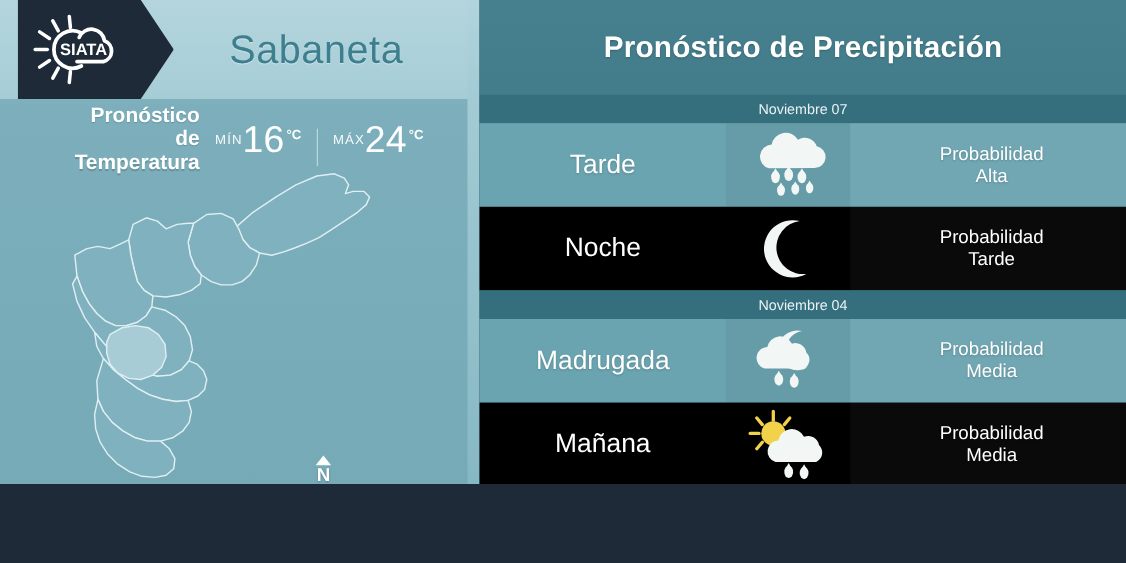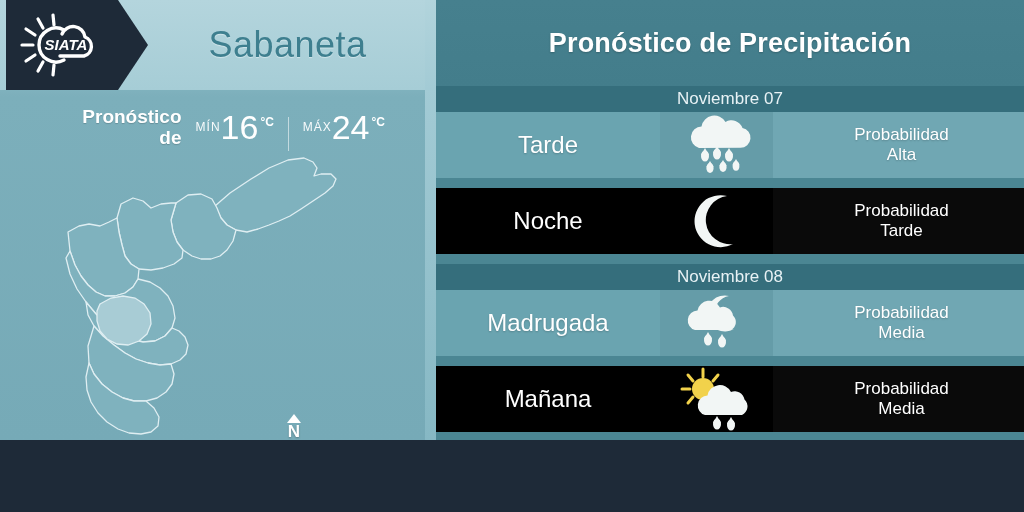--- a/index.html
+++ b/index.html
@@ -14,23 +14,23 @@
   #left-panel{position:absolute;left:0;top:0;width:435px;height:440px;
     background:linear-gradient(180deg,#a9cfd8 0%,#9ec8d2 6%,#7cafbb 22%,#76aab7 100%);}
   #left-title-band{position:absolute;left:0;top:0;width:435px;height:90px;
     background:linear-gradient(180deg,#b4d5dd 0%,#a6cdd6 100%);}
   #city-name{position:absolute;left:140px;top:0;width:295px;height:90px;
     display:flex;align-items:center;justify-content:center;
     color:#3e7f8f;font-size:36px;font-weight:normal;letter-spacing:.5px;
     text-shadow:0 1px 1px rgba(255,255,255,.45);}
 
   
-  #logo-block{position:absolute;left:6px;top:0;width:142px;height:116px;
+  #logo-block{position:absolute;left:16px;top:0;width:142px;height:116px;
     background:#1e2a38;
-    clip-path:polygon(0 0,112px 0,142px 45px,112px 90px,0 90px);font-style:italic;}
+    clip-path:polygon(0 0,112px 0,142px 45px,112px 90px,0 90px);}
   #logo-mark{position:absolute;left:10px;top:10px;width:100px;height:70px;}
 
   
   #temp-row{position:absolute;left:55px;top:96px;width:330px;height:62px;
     display:flex;align-items:center;}
   #temp-label{color:#ffffff;font-size:19px;font-weight:bold;line-height:1.12;
     text-align:right;width:150px;text-shadow:0 1px 1px rgba(0,0,0,.18);}
   .tcell{display:flex;flex-direction:row;align-items:center;justify-content:flex-start;
     color:#fff;margin-left:14px;}
   .tcap{font-size:12px;letter-spacing:1px;opacity:.95;margin-bottom:1px;}
@@ -56,24 +56,24 @@
   
   #right-panel{position:absolute;left:436px;top:0;width:588px;height:440px;
     background:#4b8693;}
   #right-header{position:absolute;left:0;top:0;width:588px;height:86px;
     background:linear-gradient(180deg,#46808e 0%,#437d8b 100%);
     display:flex;align-items:center;justify-content:center;}
   #right-title{color:#fff;font-size:27px;font-weight:bold;letter-spacing:.2px;
     text-shadow:0 1px 2px rgba(0,0,0,.22);}
 
   .date-band{position:absolute;left:0;width:588px;height:26px;
-    background:#356e7c;color:#e8f2f5;font-size:17px;
+    background:#356e7c;color:#e8f2f5;font-size:13px;
     display:flex;align-items:center;justify-content:center;}
 
-  .fc-row{position:absolute;left:0;width:588px;height:66px;display:flex;}
+  .fc-row{position:absolute;left:0;width:588px;height:76px;display:flex;}
   .fc-row.light{background:#6aa4b0;}
   .fc-row.dark{background:#000000;}
   .fc-period{width:224px;display:flex;align-items:center;justify-content:center;
     color:#fff;font-size:24px;text-shadow:0 1px 2px rgba(0,0,0,.2);}
   .fc-icon{width:113px;display:flex;align-items:center;justify-content:center;}
   .fc-prob{flex:1;display:flex;align-items:center;justify-content:center;
     color:#fff;font-size:17px;line-height:1.18;text-align:center;
     text-shadow:0 1px 2px rgba(0,0,0,.2);padding-left:6px;}
   .fc-row.light .fc-icon{background:rgba(0,0,0,.045);}
   .fc-row.dark  .fc-icon{background:rgba(0,0,0,.05);}
@@ -106,20 +106,21 @@
         </g>
         <path d="M48 20 A17 17 0 1 0 48 50" stroke="#ffffff" stroke-width="3.4" fill="none" stroke-linecap="round"></path>
         <path d="M46 24 a12 12 0 0 1 23 3 a10 10 0 0 1 -1 19 l-24 0" stroke="#ffffff" stroke-width="3.4" fill="none" stroke-linecap="round" stroke-linejoin="round"></path>
         <text x="50" y="40" font-family="Liberation Sans, sans-serif" font-size="15" font-weight="bold" fill="#ffffff" text-anchor="middle">SIATA</text>
       </svg>
     </div>
 
     <div id="temp-row">
       <div id="temp-label">
         <div>Pronóstico de</div>
+        <div>Temperatura</div>
       </div>
       <div class="tcell">
         <div class="tcap">MÍN</div>
         <div class="tvalwrap">
           <span class="tval">16</span>
           <span class="tunit">°C</span>
         </div>
       </div>
       <div id="temp-divider"></div>
       <div class="tcell">
@@ -217,21 +218,21 @@
         </svg>
       </div>
       <div class="fc-prob">
         <span>
           <span>Probabilidad</span><br>
           <span>Tarde</span>
         </span>
       </div>
     </div>
 
-    <div class="date-band" style="top:264px">Noviembre 08</div>
+    <div class="date-band" style="top:264px">Noviembre 04</div>
 
     <div class="fc-row light" style="top:290px">
       <div class="fc-period">Madrugada</div>
       <div class="fc-icon">
         <svg width="76" height="62" viewBox="0 0 76 62">
           <g fill="#f2f6f5">
             <path d="M50 4 a18 18 0 1 0 5 33 a14.5 14.5 0 0 1 -5 -33 Z"></path>
             <path d="M16 38 a10 10 0 0 1 2.5 -19.6 a12 12 0 0 1 22.5 -3 a10 10 0 0 1 13 8
                      a9 9 0 0 1 -2 14.6 Z"></path>
             <ellipse cx="29" cy="48" rx="4" ry="5.6"></ellipse>

